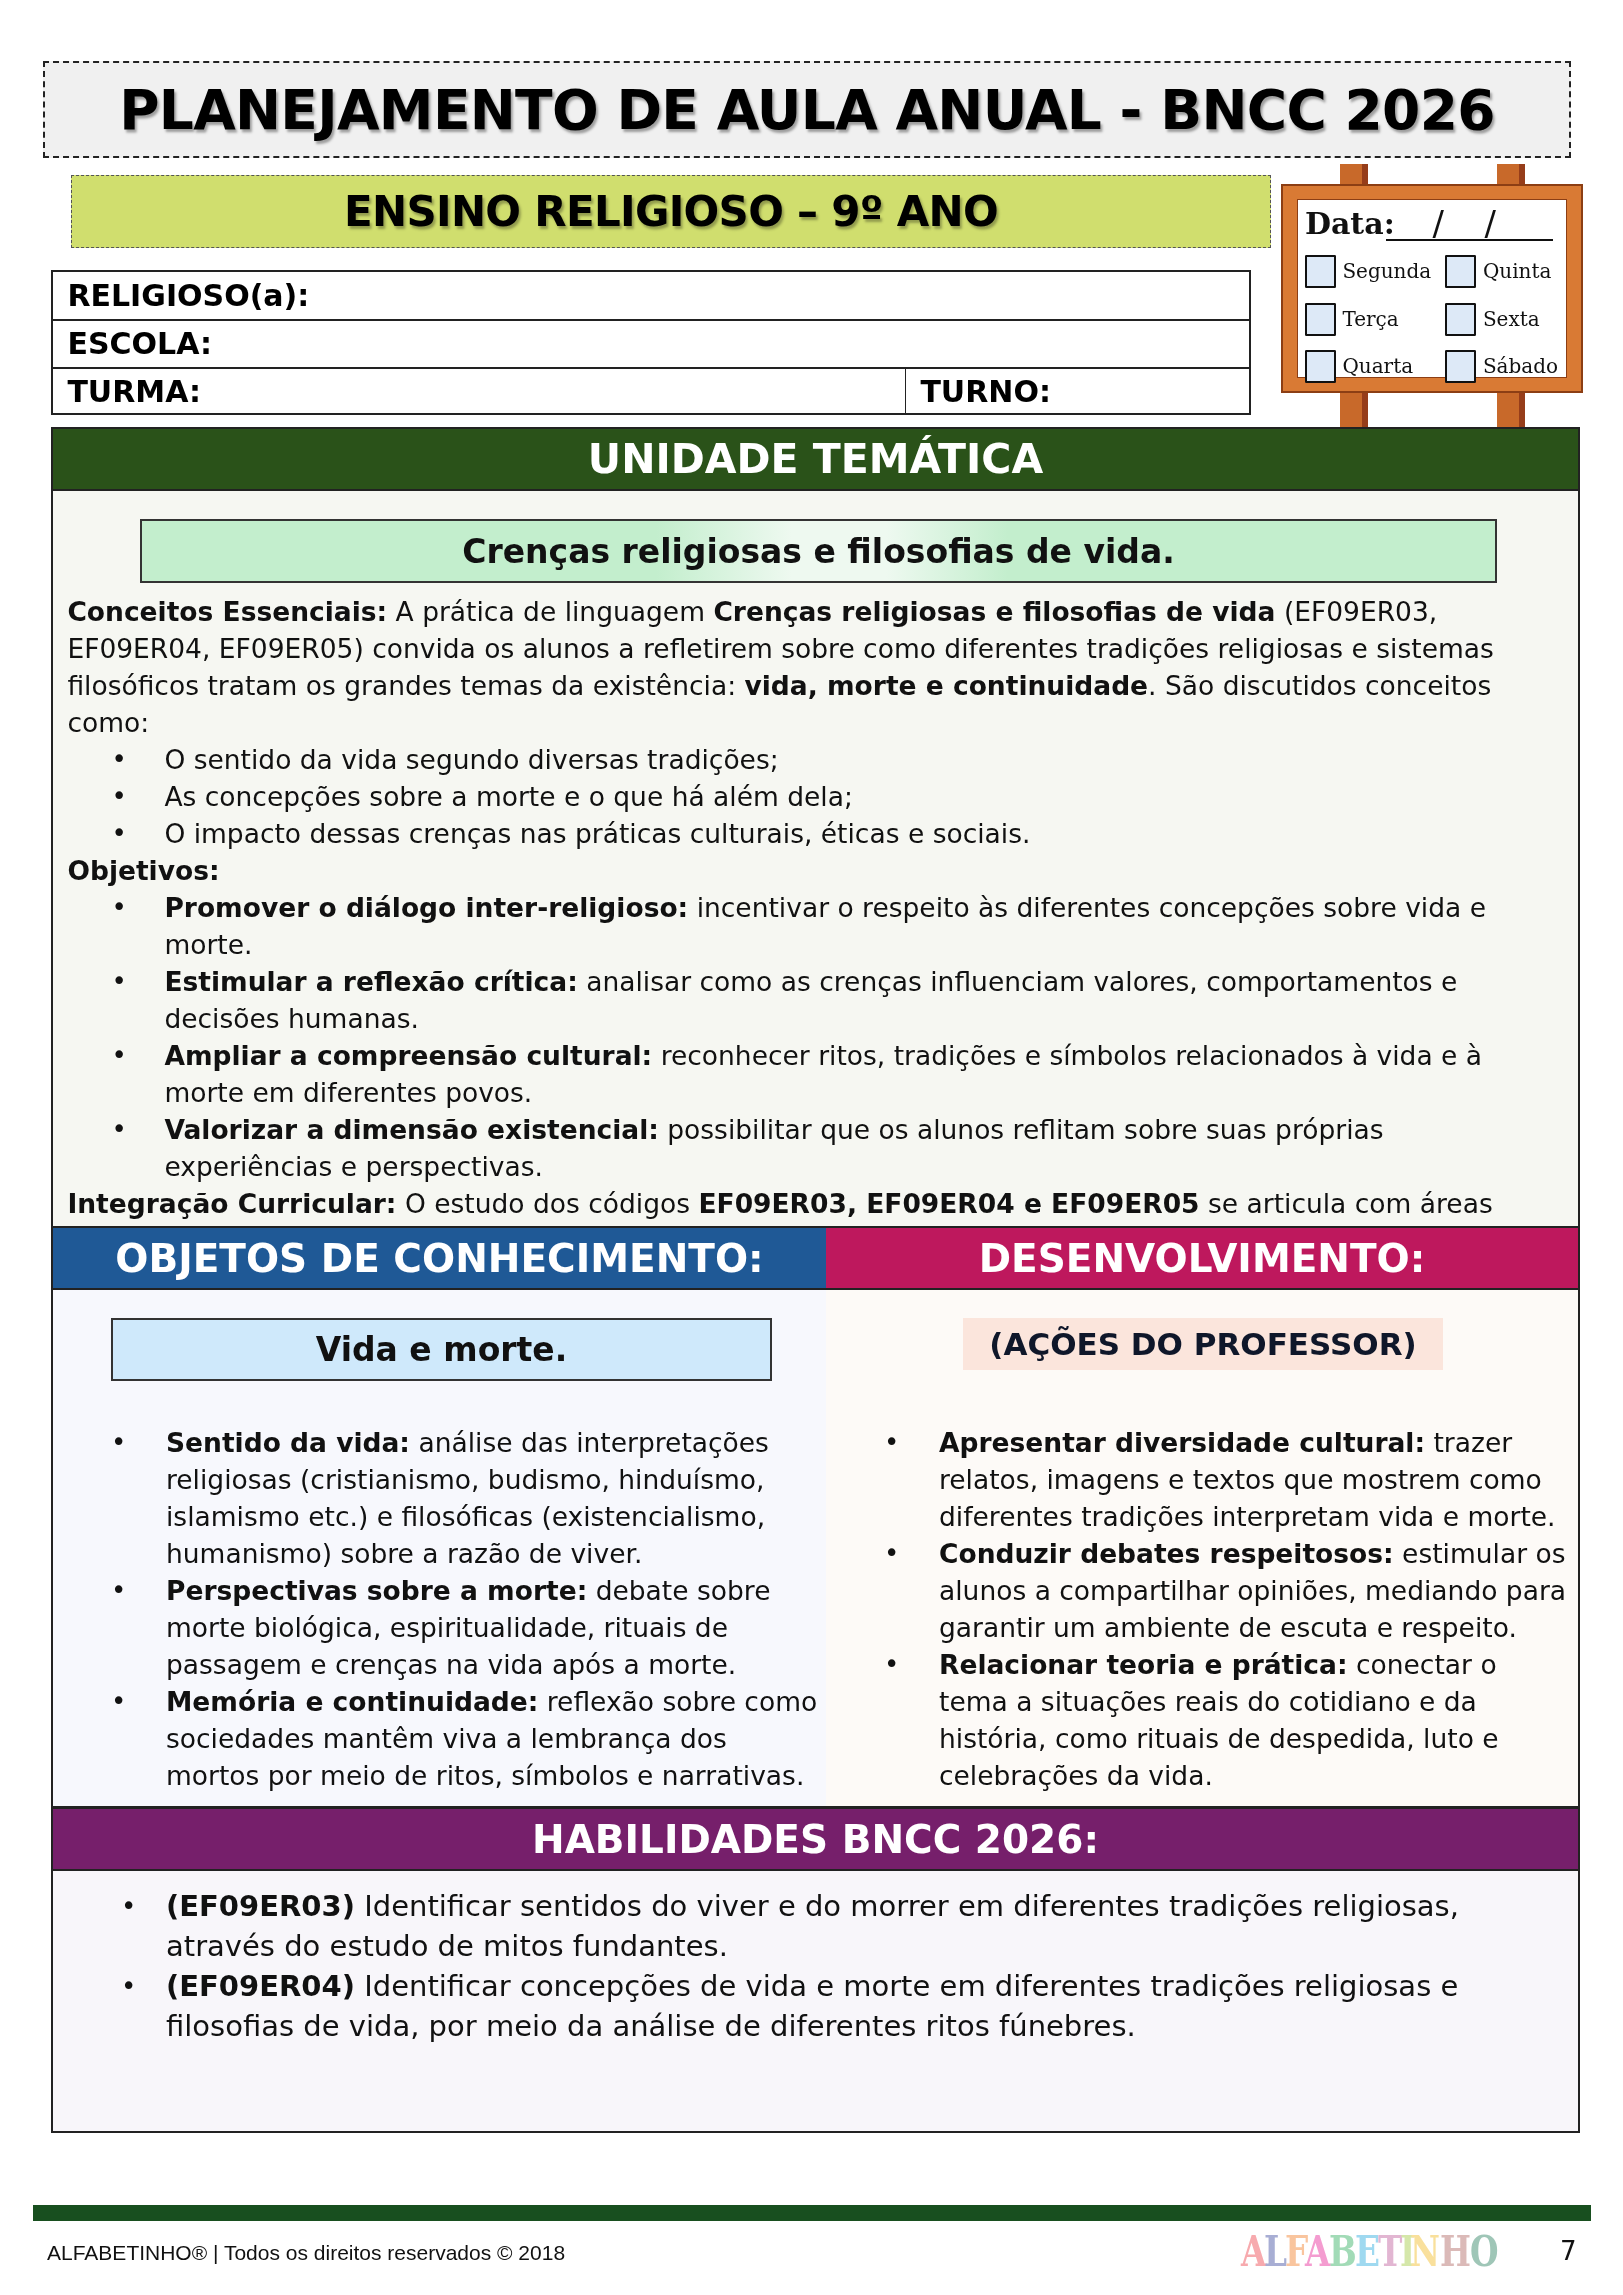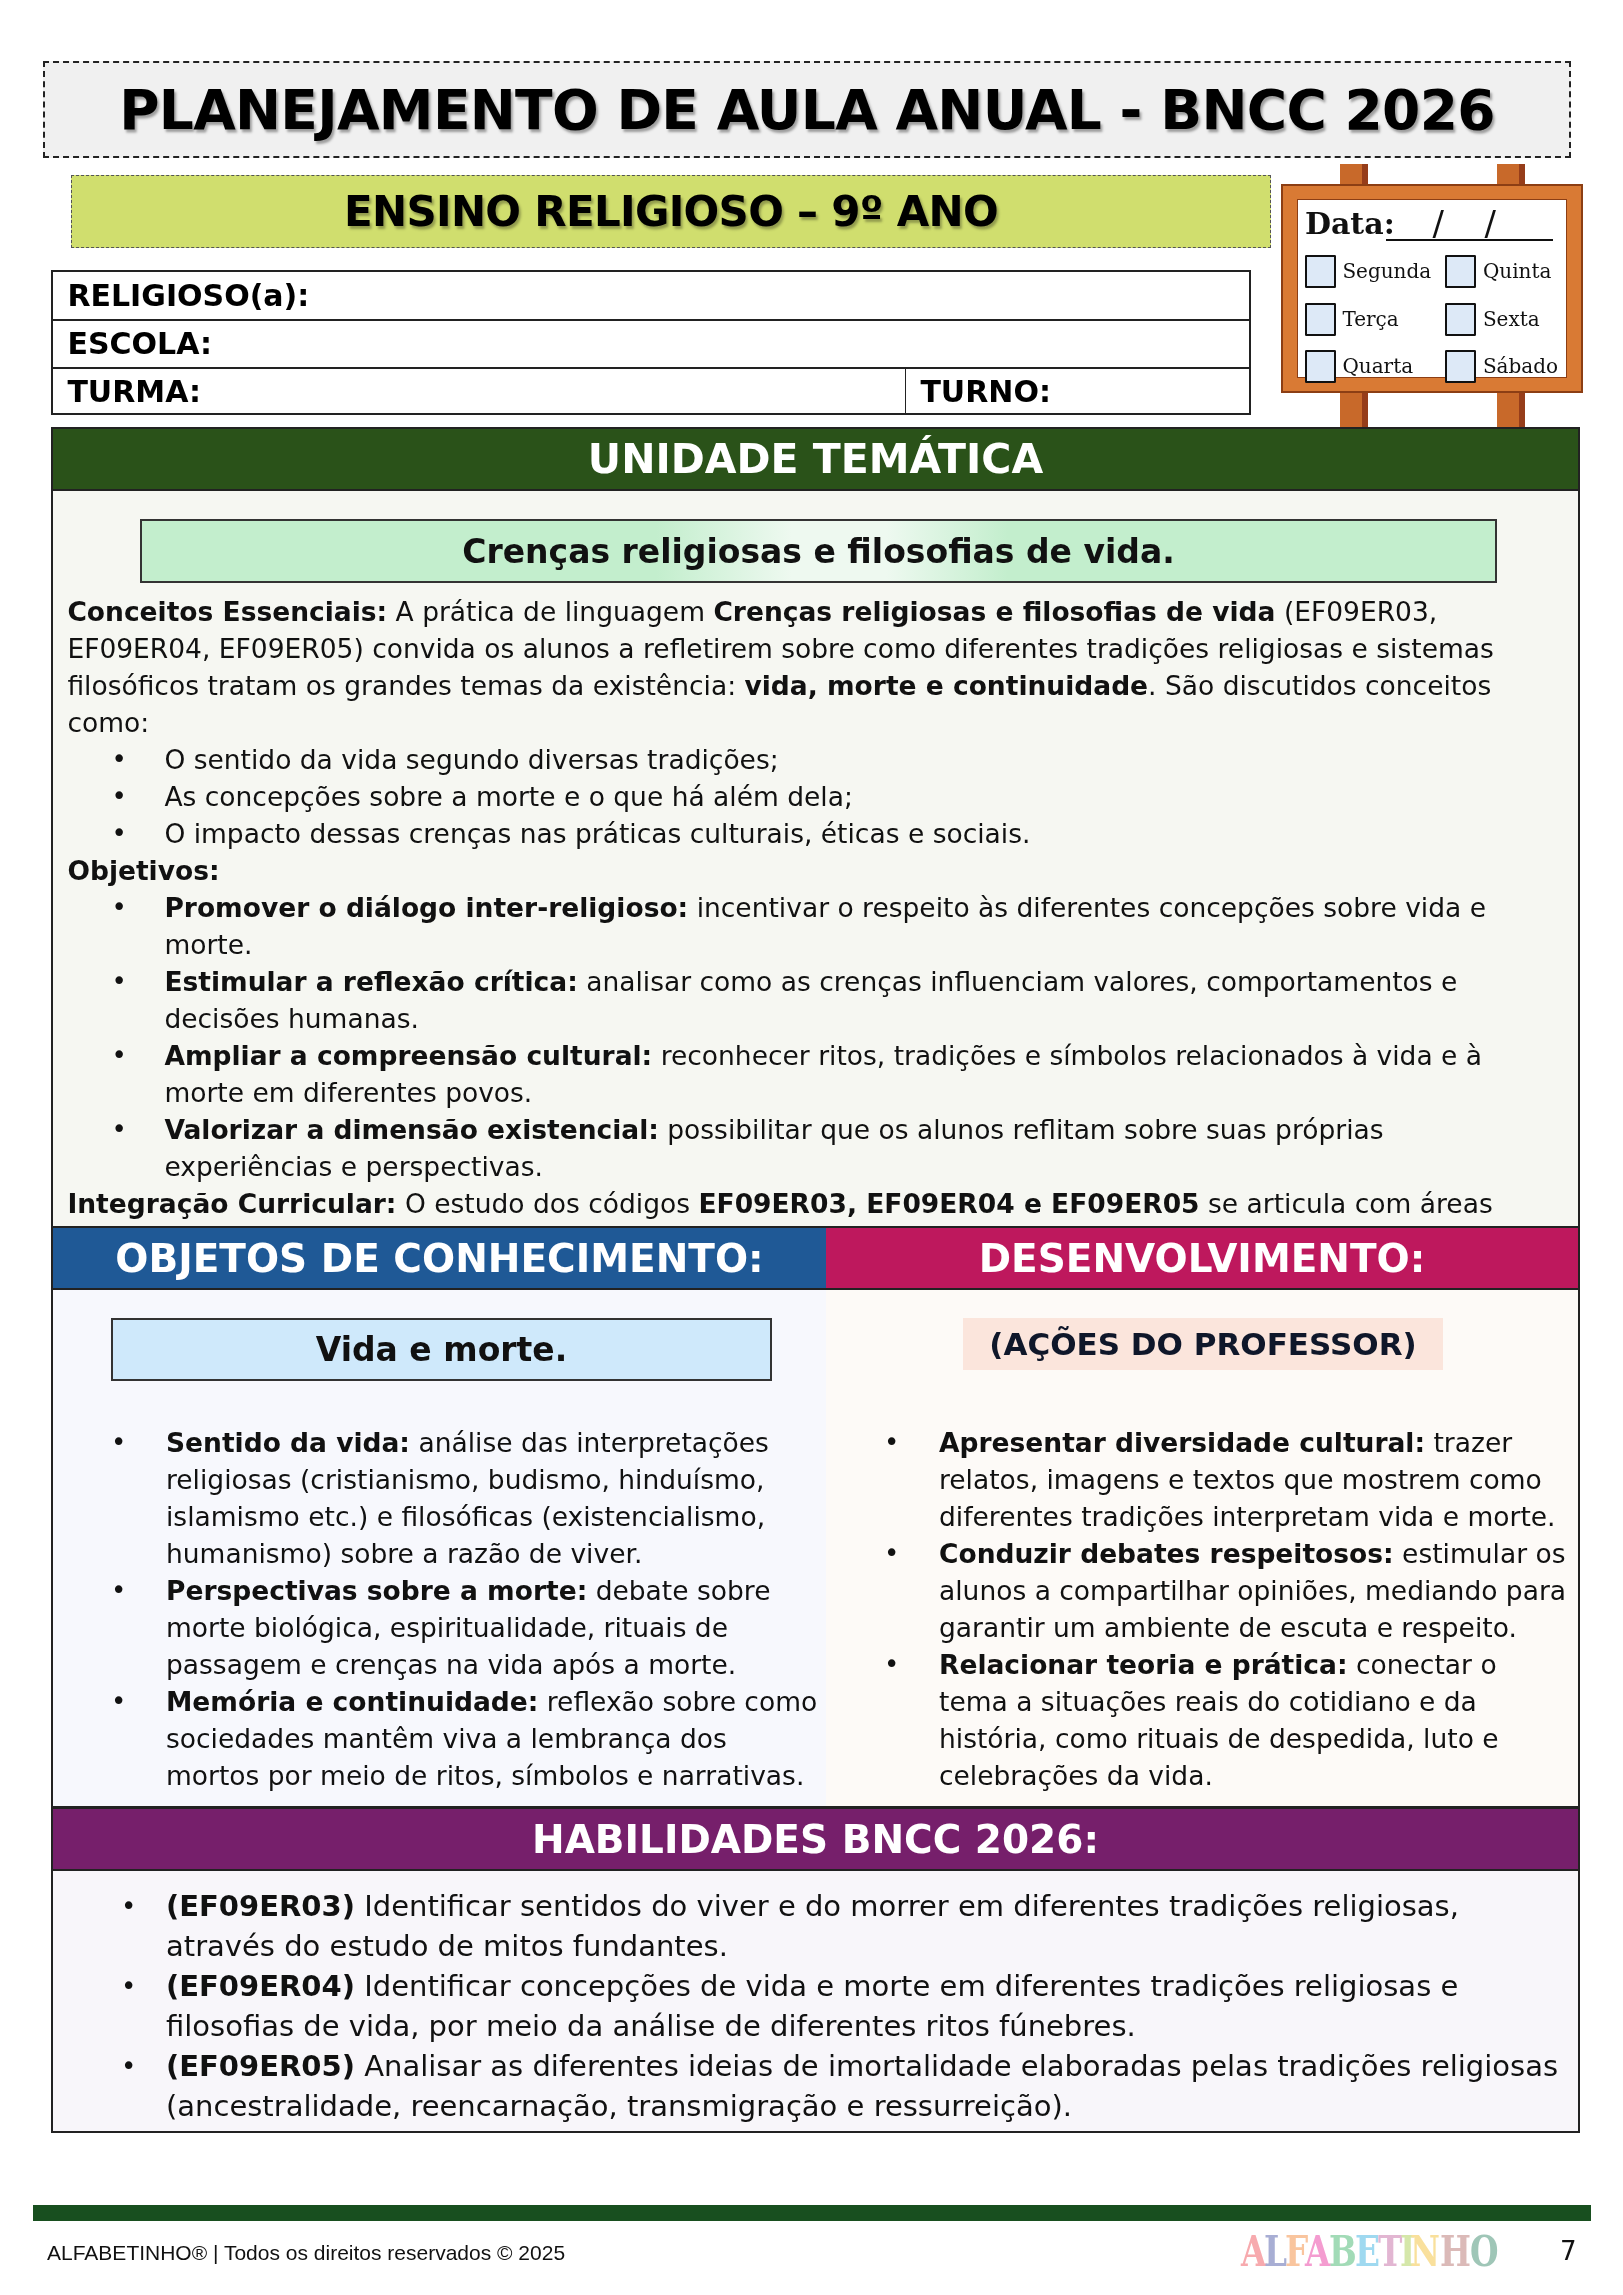--- a/index.html
+++ b/index.html
@@ -283,22 +283,21 @@
     </div>
   </div>
 </div>
 
 <div id="habilidades" class="abs">
   <div id="habil-header" class="section-header">HABILIDADES BNCC 2026:</div>
   <div id="habil-text">
     <ul class="bullets">
       <li><b>(EF09ER03)</b><span> Identificar sentidos do viver e do morrer em diferentes tradições religiosas, através do estudo de mitos fundantes.</span></li>
       <li><b>(EF09ER04)</b><span> Identificar concepções de vida e morte em diferentes tradições religiosas e filosofias de vida, por meio da análise de diferentes ritos fúnebres.</span></li>
-      <li><b>(EF09ER05)</b><span> Analisar as diferentes ideias de imortalidade elaboradas pelas tradições religiosas (ancestralidade, reencarnação, transmigração e ressurreição).</span></li>
     </ul>
   </div>
 </div>
 
 <div id="footer-bar" class="abs"></div>
-<div id="footer-copy" class="abs">ALFABETINHO® | Todos os direitos reservados © 2025</div>
+<div id="footer-copy" class="abs">ALFABETINHO® | Todos os direitos reservados © 2018</div>
 <div id="footer-brand" class="abs"><span style="color: rgb(245, 142, 148);">A</span><span style="color: rgb(139, 147, 198);">L</span><span style="color: rgb(247, 178, 126);">F</span><span style="color: rgb(241, 124, 193);">A</span><span style="color: rgb(132, 207, 159);">B</span><span style="color: rgb(127, 205, 236);">E</span><span style="color: rgb(217, 158, 196);">T</span><span style="color: rgb(200, 224, 142);">I</span><span style="color: rgb(247, 214, 124);">N</span><span style="color: rgb(207, 163, 161);">H</span><span style="color: rgb(127, 179, 159);">O</span></div>
 <div id="page-number" class="abs">7</div>
 
 
 </body></html>

